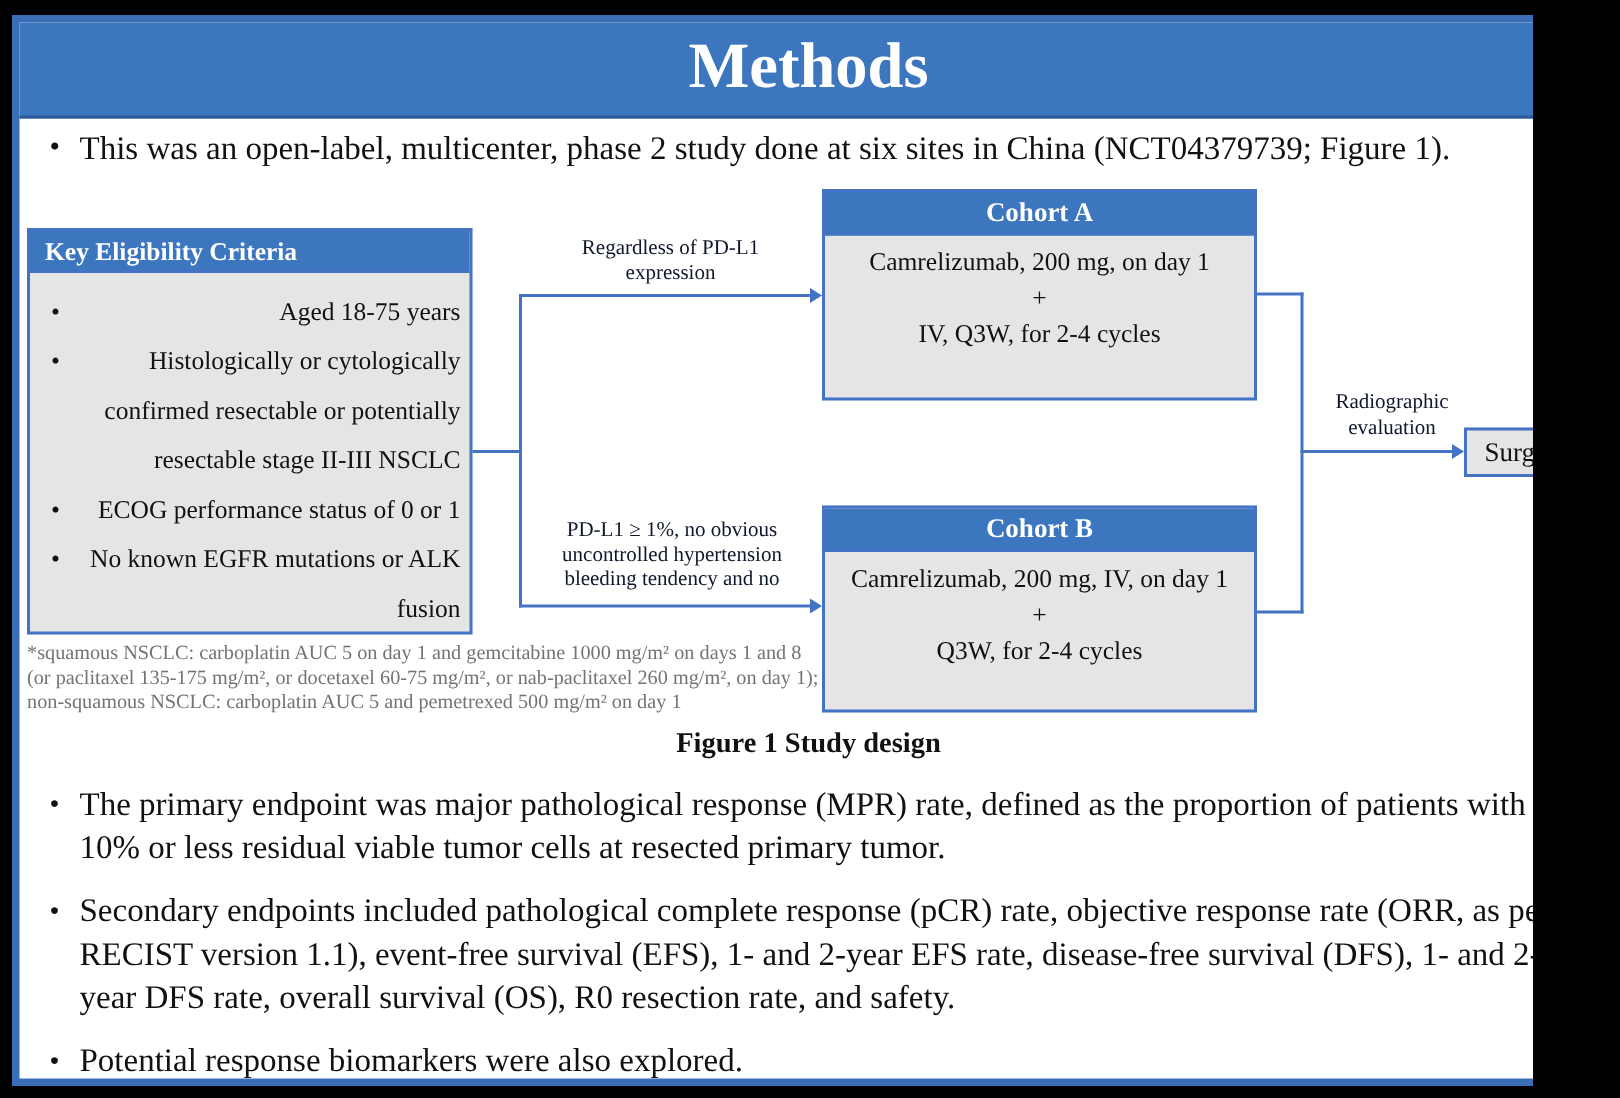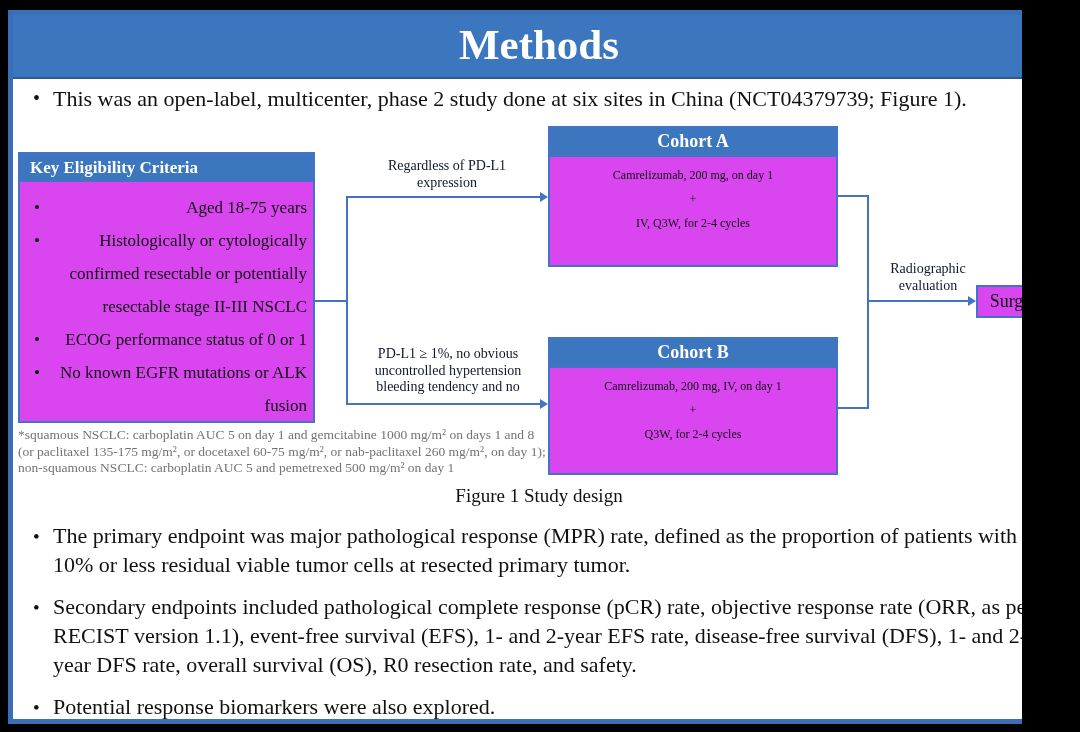--- a/index.html
+++ b/index.html
@@ -9,49 +9,49 @@
          background:#fff;border:5px solid #3a6fb8;}
   
   .title-band{position:absolute;left:0;top:0;right:0;height:62px;background:#3b76be;
               border-bottom:2px solid #2c5a94;}
   .title-band h1{margin:0;text-align:center;font-size:43px;line-height:60px;font-weight:bold;color:#fff;}
   
   .bullet{position:absolute;left:5px;right:10px;padding-left:35px;font-size:22px;line-height:29px;}
   .bullet::before{content:"\2022";position:absolute;left:15px;top:0;font-size:20px;}
   .intro{top:69px;}
   
-  .fbox{position:absolute;box-sizing:border-box;background:#d946ef;border:2px solid #4472c4;}
+  .fbox{position:absolute;box-sizing:border-box;background:#e5e5e5;border:2px solid #4472c4;}
   .fbox .bar{background:#3b76be;color:#fff;font-weight:bold;border-bottom:2px solid #4472c4;}
   
   .elig{left:5px;top:137px;width:297px;height:271px;}
   .elig .bar{height:28px;line-height:28px;font-size:17px;padding-left:10px;box-sizing:border-box;}
   .elig ul{margin:9px 6px 0 0;padding:0;list-style:none;}
   .elig li{position:relative;padding-left:36px;font-size:17px;line-height:33px;text-align:right;}
   .elig li::before{content:"\2022";position:absolute;left:14px;top:0;}
   
   .cohort{width:290px;}
   .cohort .bar{height:27px;line-height:27px;font-size:18px;text-align:center;}
-  .cohort .body{padding-top:6px;text-align:center;font-size:12px;line-height:24px;}
+  .cohort .body{padding-top:6px;text-align:center;font-size:17px;line-height:24px;}
   .cohort-a{left:535px;top:111px;height:141px;}
   .cohort-b{left:535px;top:322px;height:138px;}
   
   .surgery{left:963px;top:270px;width:84px;height:33px;text-align:center;
            font-size:18px;line-height:29px;}
   
   .hline,.vline{position:absolute;background:#4472c4;}
   .hline{height:2px;}
   .vline{width:2px;}
   .ahead{position:absolute;width:0;height:0;border-top:5px solid transparent;
          border-bottom:5px solid transparent;border-left:8px solid #4472c4;}
   
   .edge-label{position:absolute;text-align:center;font-size:14px;line-height:17px;color:#0f172a;}
   .edge-label span{display:block;}
   
   .footnote{position:absolute;left:5px;top:412px;width:532px;font-size:13.5px;line-height:16.5px;color:#737373;}
-  .caption{position:absolute;left:0;right:0;top:470px;text-align:center;font-size:19px;font-weight:normal;}
+  .caption{position:absolute;left:0;right:0;top:470px;text-align:center;font-size:19px;font-weight:bold;}
   
   .bottom{position:absolute;left:5px;top:506px;right:12px;}
   .bottom .bitem{position:relative;padding-left:35px;font-size:22px;line-height:29px;margin-bottom:13px;}
   .bottom .bitem::before{content:"\2022";position:absolute;left:15px;top:1px;font-size:19px;}
 </style>
 </head>
 <body>
 
 <div class="canvas">
   <div class="slide">

